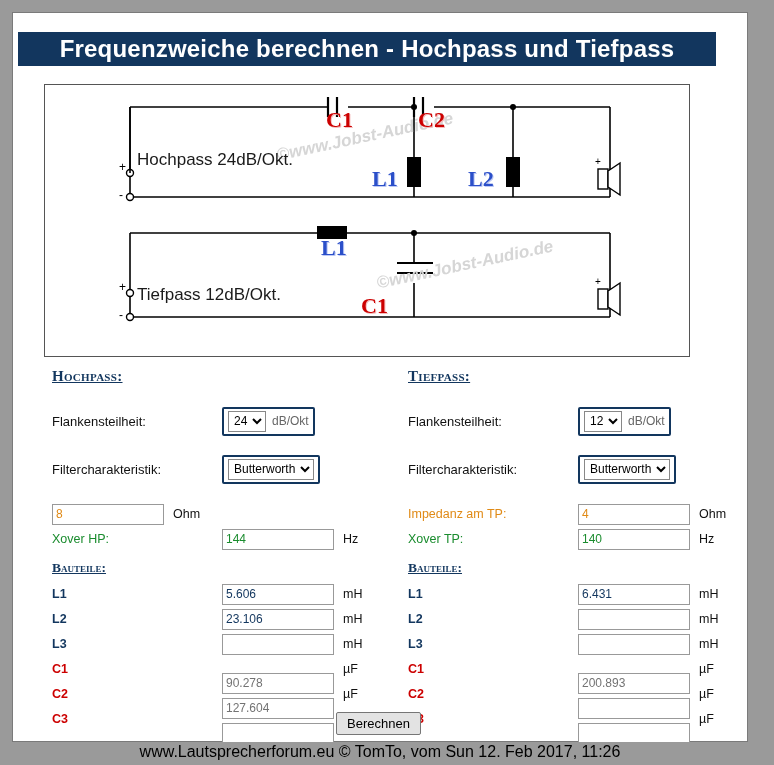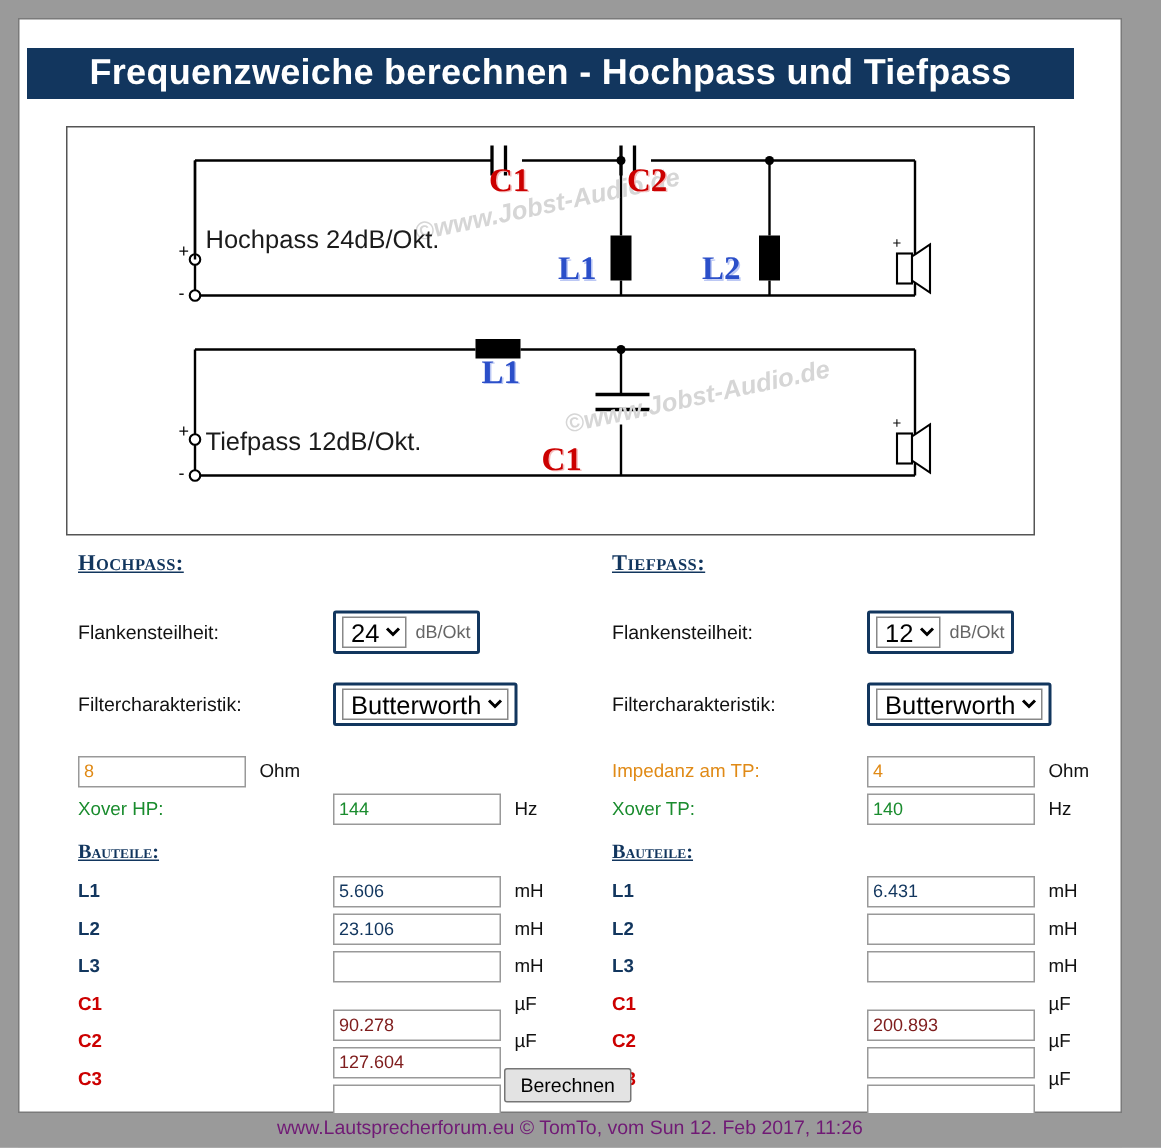--- a/index.html
+++ b/index.html
@@ -100,21 +100,21 @@
     margin-bottom: 6px;
     margin-top: 24px;
   }
   .row .lbl {
     width: 170px;
     font-size: 13px;
     color: #111;
   }
   select.sel {
     font-family: "Liberation Sans", sans-serif;
-    font-size: 17px;
+    font-size: 12px;
     height: 21px;
     border: 1px solid #888;
     background: #fff;
     padding: 0 1px;
   }
   .sel-wrap {
     border: 2px solid #12365e;
     padding: 2px 4px;
     display: inline-flex;
     align-items: center;
@@ -143,21 +143,21 @@
     font-family: "Liberation Sans", sans-serif;
     font-size: 12px;
     border: 1px solid #999;
     background: #ffffff;
     padding: 1px 3px;
     box-sizing: content-box;
   }
   input.fld.val-orange { color: #e08a16; }
   input.fld.val-green { color: #1a8c2e; }
   input.fld.val-blue { color: #12365e; }
-  input.fld.val-red { color: #7f1d1d; margin-top: 28px; }
+  input.fld.val-red { color: #737373; margin-top: 28px; }
   .unit-cell { font-size: 12.5px; margin-left: 9px; color: #111; }
   .bauteile-head {
     font-size: 13.5px;
     font-weight: bold;
     color: #12365e;
     text-decoration: underline;
     font-variant: small-caps;
     margin: 10px 0 7px 0;
     font-family: "Liberation Serif", serif;
   }
@@ -173,22 +173,22 @@
     border-radius: 2px;
     cursor: pointer;
   }
   .footer {
     position: absolute;
     left: 12px;
     top: 742px;
     width: 736px;
     height: 23px;
     background: #9a9a9a;
-    color: #701a75;
-    font-size: 13px;
+    color: #000000;
+    font-size: 16px;
     text-align: center;
     line-height: 20px;
   }
 </style>
 </head>
 <body>
 
 <div id="page">
 
   <div class="app-window"></div>

